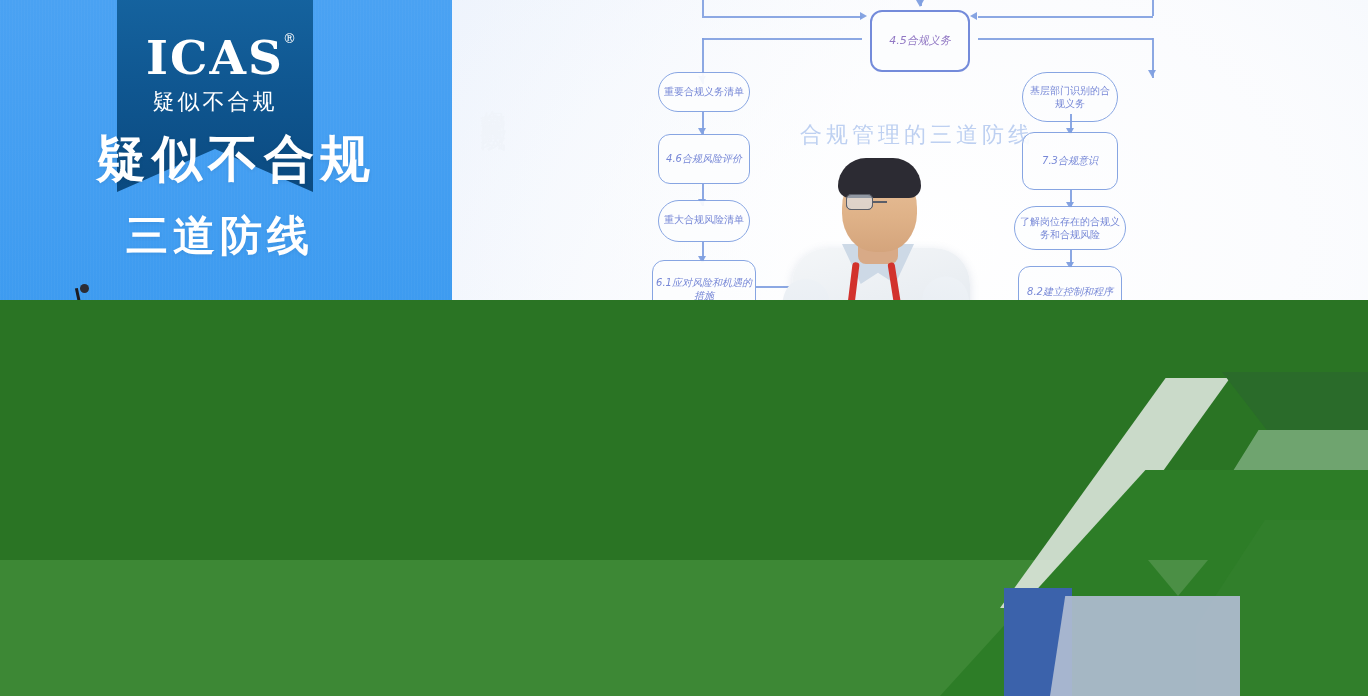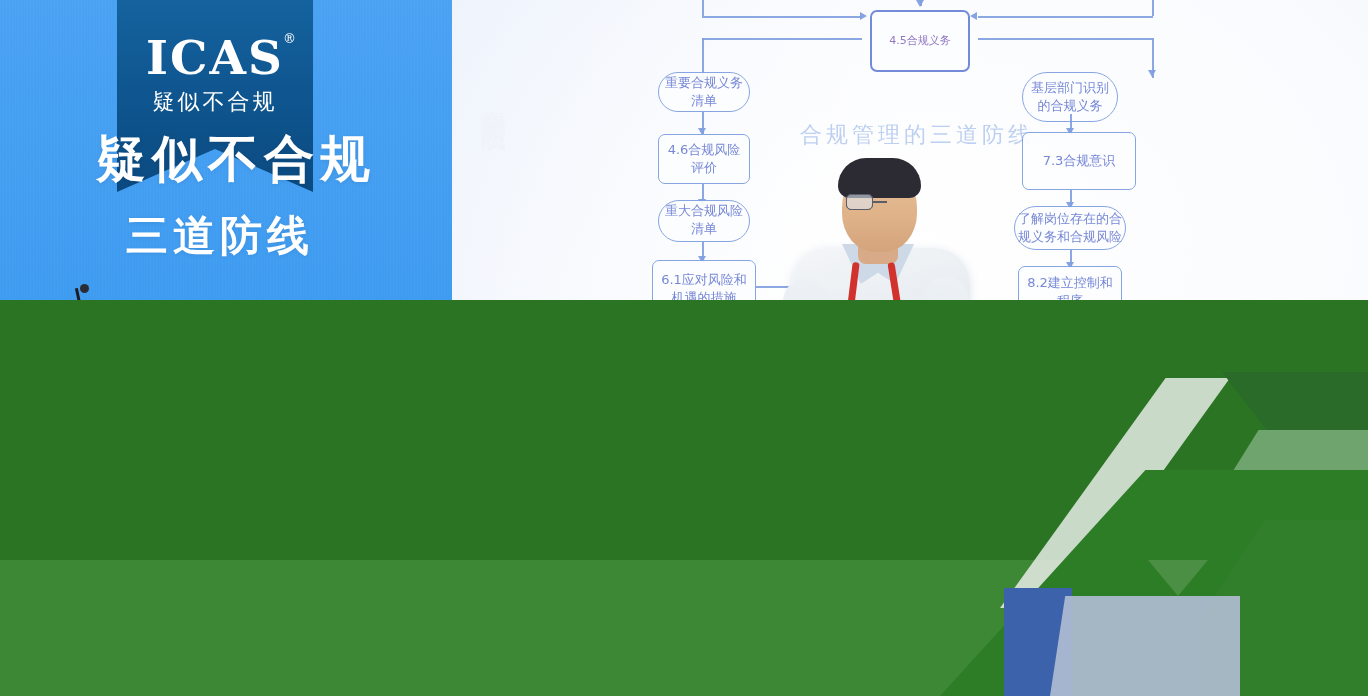--- a/index.html
+++ b/index.html
@@ -26,24 +26,24 @@
   .slide-title{ position:absolute; left:348px; top:126px; font-size:22px; letter-spacing:4px;
     color:#b9cdf0; white-space:nowrap; opacity:.92; }
 
   
   .slide-watermark{ position:absolute; left:22px; top:95px; font-size:26px; letter-spacing:2px;
     color:#f0f4fa; writing-mode:vertical-rl; line-height:1.45; opacity:.9; }
 
   
   .fc { position:absolute; inset:0; }
   .node{ position:absolute; border:1.6px solid #7f9fe0; background:#fdfeff;
-    color:#6d7fd4; font-size:13px; line-height:1.35; text-align:center;
+    color:#6d7fd4; font-size:10px; line-height:1.35; text-align:center;
     display:flex; align-items:center; justify-content:center; padding:2px 3px;
     opacity:.93; }
-  .node.rect{ border-radius:7px; }
+  .node.rect{ border-radius:12px;font-style:italic; }
   .node.pill{ border-radius:40px; }
   .node.strong{ border-width:2.4px; border-color:#6a83d8; color:#8a6fc0; font-size:11px; }
   .ln{ position:absolute; background:#7f9fe0; opacity:.9; }
   .ln.h{ height:1.6px; }
   .ln.v{ width:1.6px; }
   .arw{ position:absolute; width:0; height:0; border-left:4.5px solid transparent;
     border-right:4.5px solid transparent; border-top:7px solid #7f9fe0; opacity:.95; }
   .arw.lf{ border:none; border-top:4.5px solid transparent; border-bottom:4.5px solid transparent;
     border-right:7px solid #7f9fe0; }
   .arw.rt{ border:none; border-top:4.5px solid transparent; border-bottom:4.5px solid transparent;
@@ -229,21 +229,21 @@
       <div class="node pill" style="left:274px;top:488px;width:116px;height:42px;">重要合规义务风险得到控制</div>
       <div class="ln v" style="left:332px;top:530px;height:20px;"></div>
       <div class="arw" style="left:328px;top:544px;"></div>
 
       <div class="node rect" style="left:306px;top:548px;width:110px;height:52px;">9.1监视测量分析评价</div>
 
       <div class="node pill" style="left:570px;top:78px;width:96px;height:50px;">基层部门识别的合规义务</div>
       <div class="ln v" style="left:618px;top:120px;height:20px;"></div>
       <div class="arw" style="left:614px;top:134px;"></div>
 
-      <div class="node rect" style="left:570px;top:138px;width:114px;height:58px;text-align:center;">7.3合规意识</div>
+      <div class="node rect" style="left:570px;top:138px;width:96px;height:58px;text-align:center;">7.3合规意识</div>
       <div class="ln v" style="left:618px;top:196px;height:18px;"></div>
       <div class="arw" style="left:614px;top:208px;"></div>
 
       <div class="node pill" style="left:562px;top:212px;width:112px;height:44px;">了解岗位存在的合规义务和合规风险</div>
       <div class="ln v" style="left:618px;top:256px;height:18px;"></div>
       <div class="arw" style="left:614px;top:268px;"></div>
 
       <div class="node rect" style="left:566px;top:272px;width:104px;height:52px;">8.2建立控制和程序</div>
       <div class="ln v" style="left:618px;top:324px;height:22px;"></div>
       <div class="arw" style="left:614px;top:340px;"></div>

